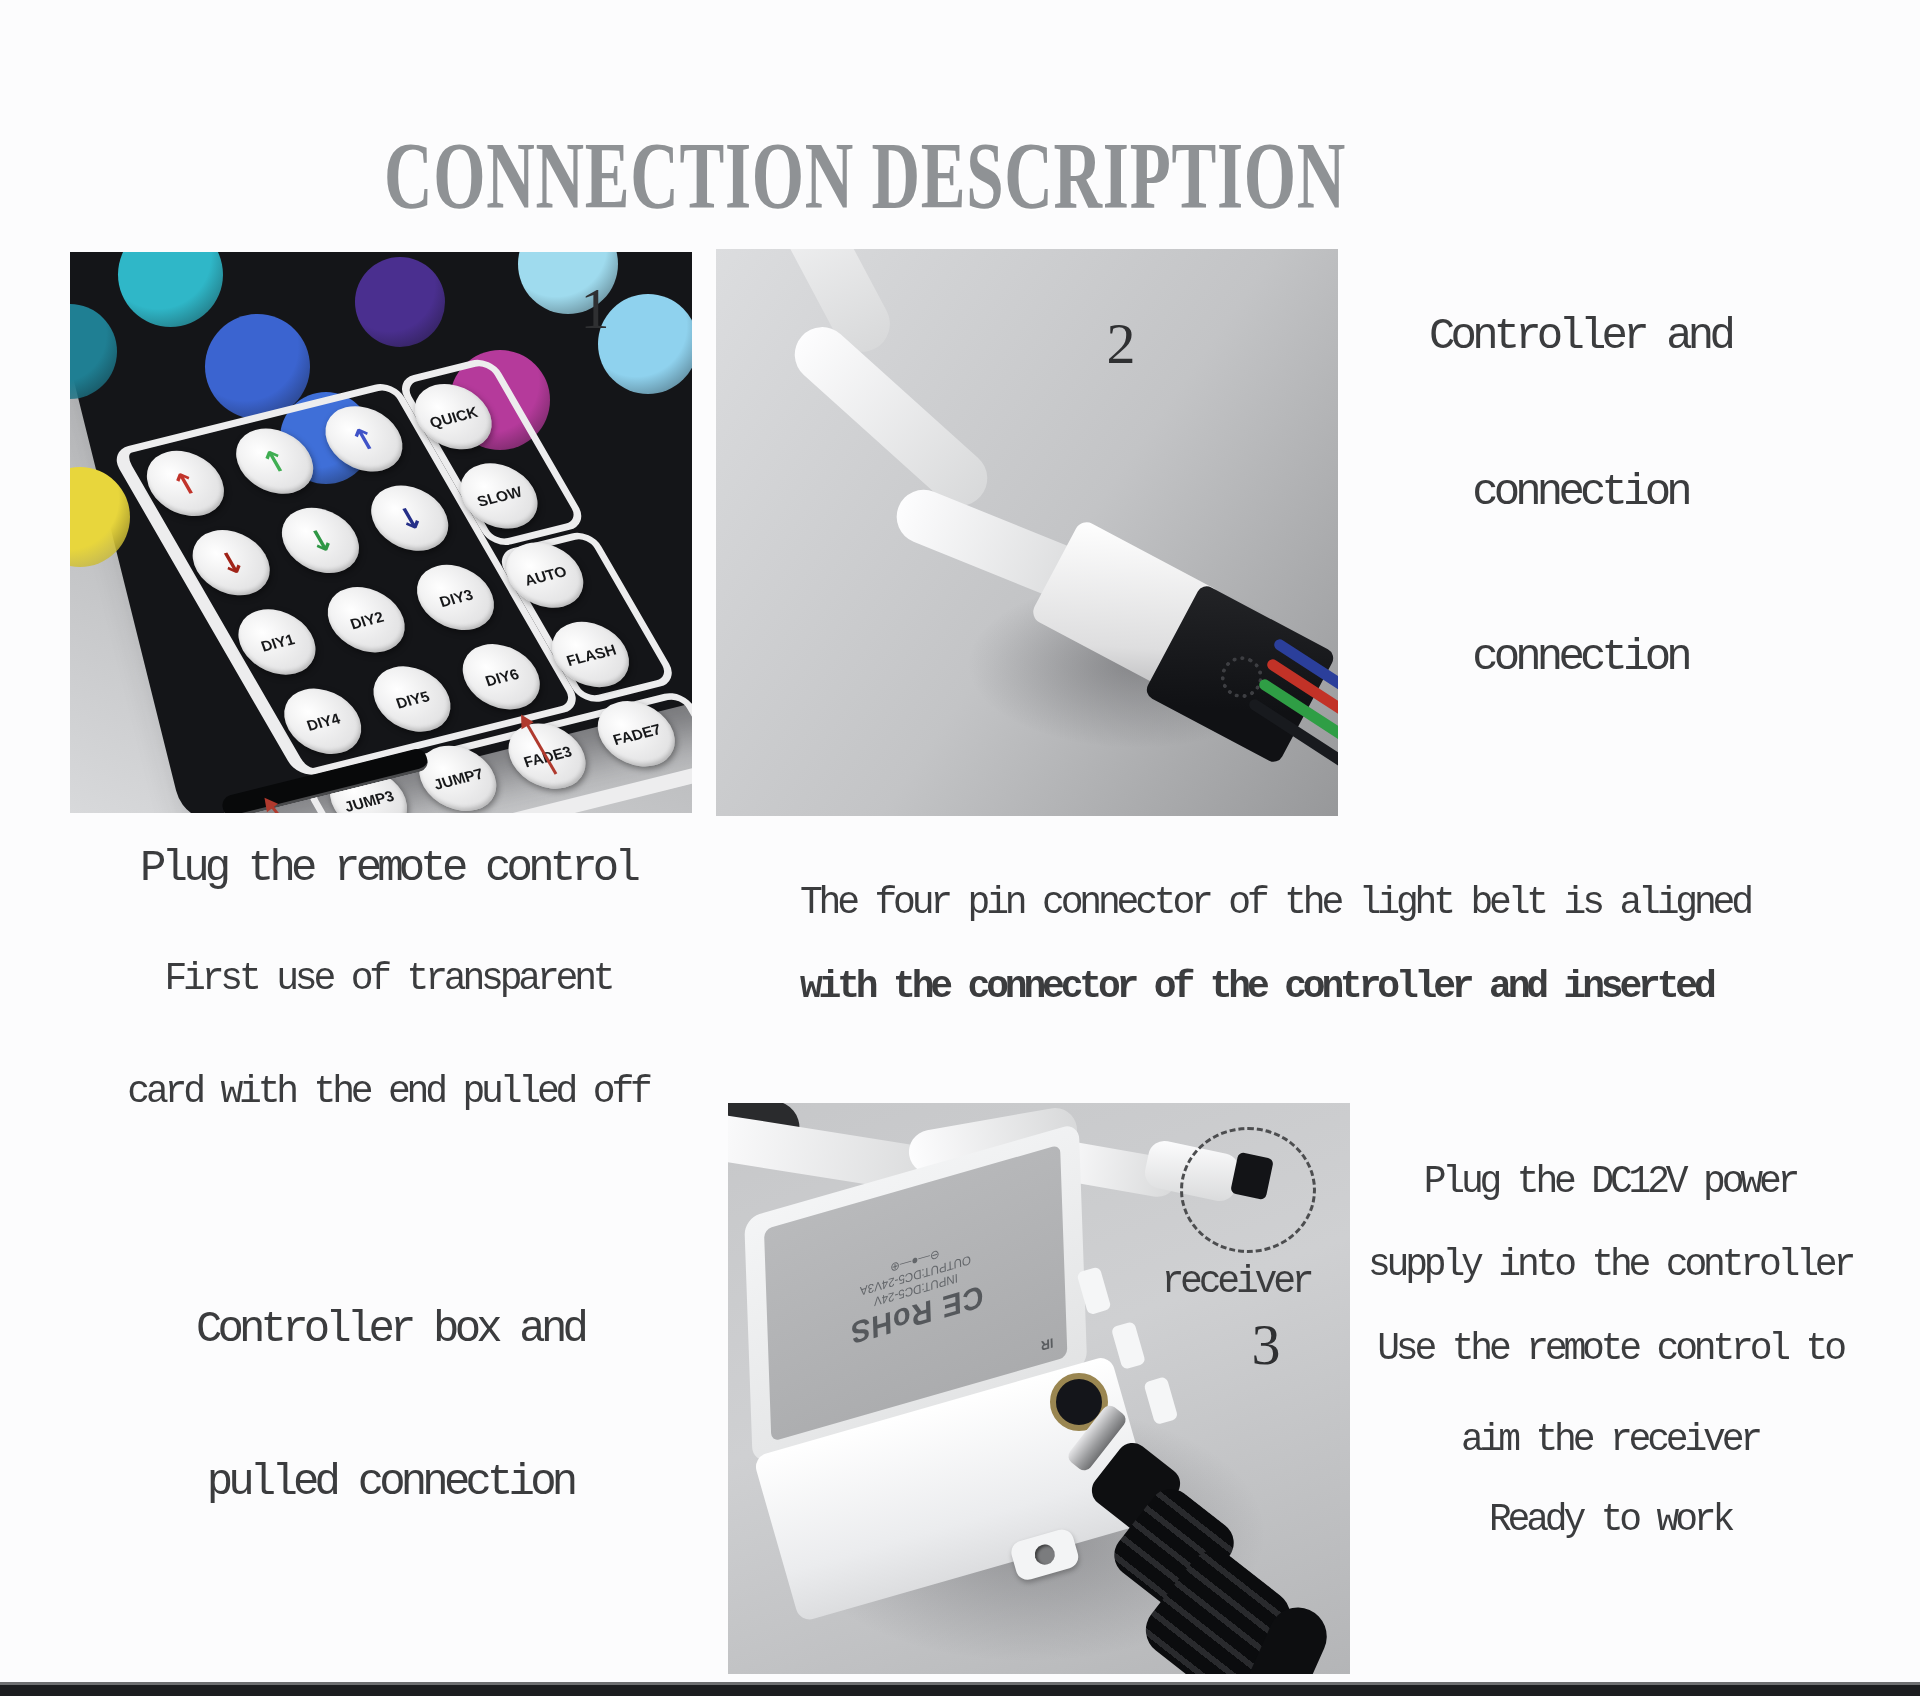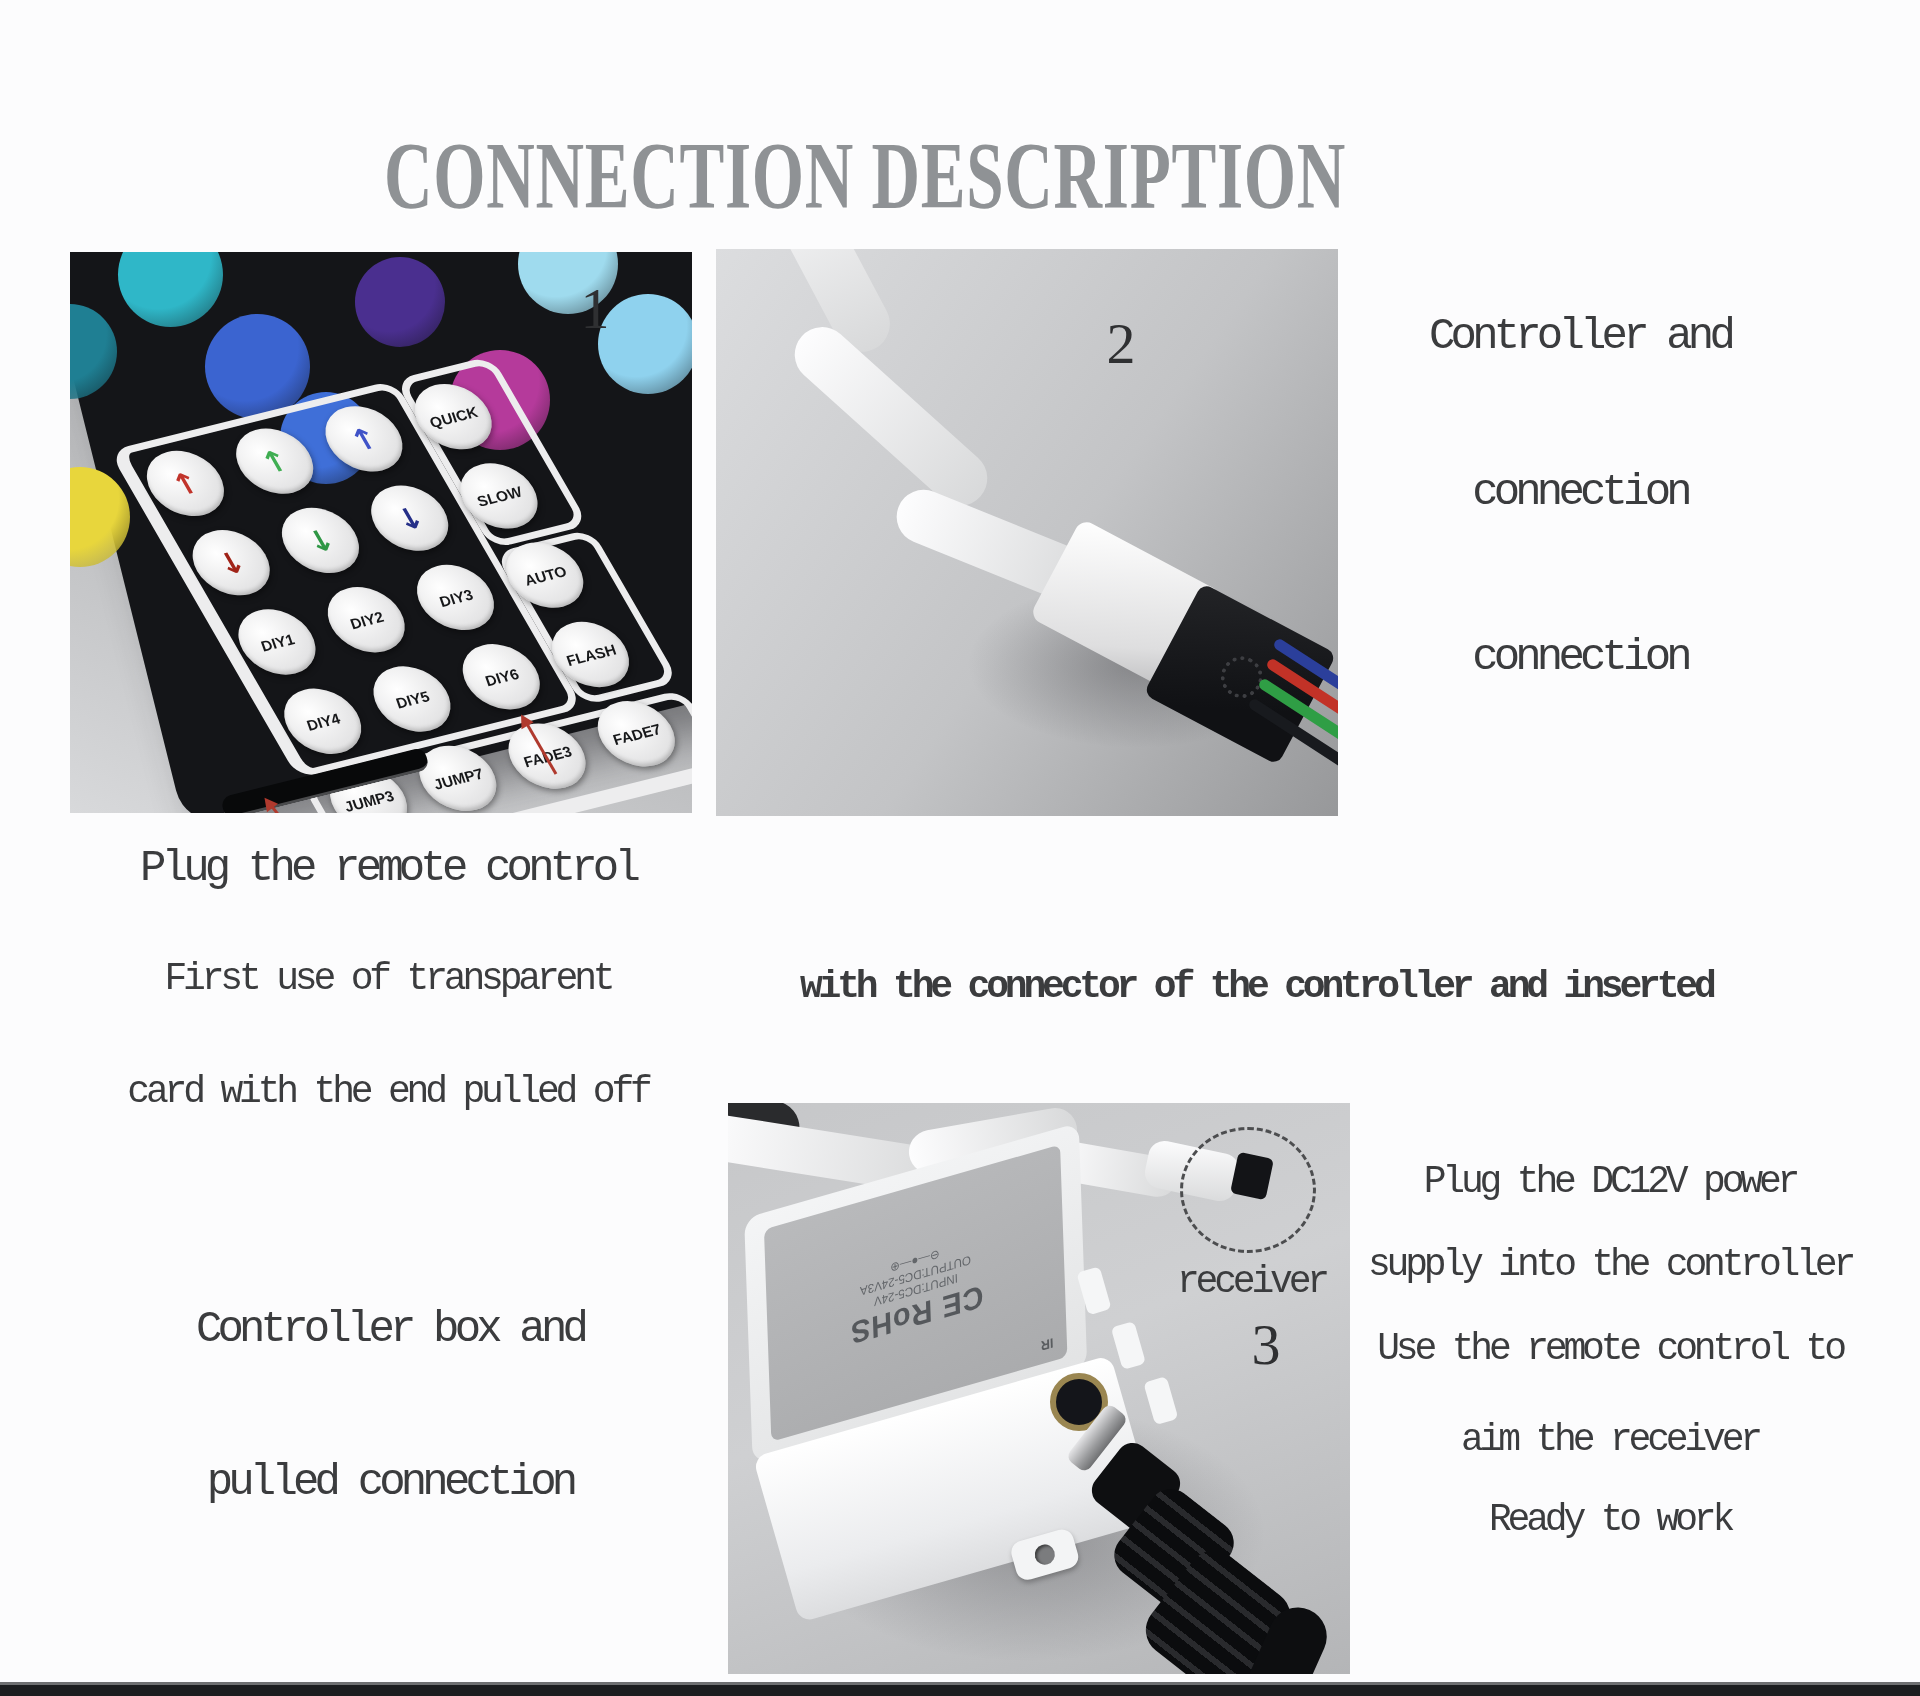--- a/index.html
+++ b/index.html
@@ -163,20 +163,21 @@
     <div class="wire" style="left:538px;top:455px;background:#c23227;"></div>
     <div class="wire" style="left:530px;top:475px;background:#2f9e45;"></div>
     <div class="wire" style="left:520px;top:495px;background:#181a1e;"></div>
     <div class="stepnum" style="left:385px;top:66px;width:40px;">2</div>
   </div>
 
   <div class="t heading tc" style="left:30px;top:846px;width:716px;">Plug the remote control</div>
   <div class="t body-txt tc" style="left:30px;top:960px;width:716px;">First use of transparent</div>
   <div class="t body-txt tc" style="left:30px;top:1073px;width:716px;">card with the end pulled off</div>
 
+  <div class="t body-txt" style="left:800px;top:884px;">The four pin connector of the light belt is aligned</div>
   <div class="t body-txt" style="left:800px;top:968px;font-weight:bold;">with the connector of the controller and inserted</div>
 
   <div class="t heading tc" style="left:1340px;top:314px;width:480px;">Controller and</div>
   <div class="t heading tc" style="left:1340px;top:470px;width:480px;">connection</div>
   <div class="t heading tc" style="left:1340px;top:635px;width:480px;">connection</div>
 
   <div class="photo photo3">
     <div class="smudge" style="left:60px;top:300px;width:480px;height:260px;"></div>
     <div class="seg" style="left:-22px;top:-12px;width:96px;height:52px;background:#2a2b2d;transform:rotate(28deg);"></div>
     <div class="seg white-cable" style="left:-30px;top:28px;width:250px;height:46px;transform:rotate(9deg);"></div>
@@ -208,21 +209,21 @@
     <div class="barrel"></div>
     <div class="plug" style="left:372px;top:348px;width:72px;height:72px;border-radius:16px;"></div>
     <div class="plug plug-ribs" style="left:398px;top:396px;width:96px;height:100px;border-radius:22px;"></div>
     <div class="plug plug-ribs" style="left:432px;top:460px;width:116px;height:120px;border-radius:26px;"></div>
     <div class="dc-cable"></div>
 
     <div class="recv-body"></div>
     <div class="recv-tip"></div>
     <div class="dashed-circle"></div>
 
-    <div class="t body-txt tc" style="left:418px;top:160px;width:180px;text-align:right;">receiver</div>
+    <div class="t body-txt tc" style="left:418px;top:160px;width:180px;">receiver</div>
     <div class="stepnum" style="left:514px;top:213px;width:48px;">3</div>
   </div>
 
   <div class="t heading tc" style="left:50px;top:1307px;width:680px;">Controller box and</div>
   <div class="t heading tc" style="left:50px;top:1460px;width:680px;">pulled connection</div>
 
   <div class="t body-txt tc" style="left:1360px;top:1163px;width:500px;">Plug the DC12V power</div>
   <div class="t body-txt tc" style="left:1360px;top:1246px;width:500px;">supply into the controller</div>
   <div class="t body-txt tc" style="left:1360px;top:1330px;width:500px;">Use the remote control to</div>
   <div class="t body-txt tc" style="left:1360px;top:1421px;width:500px;">aim the receiver</div>

